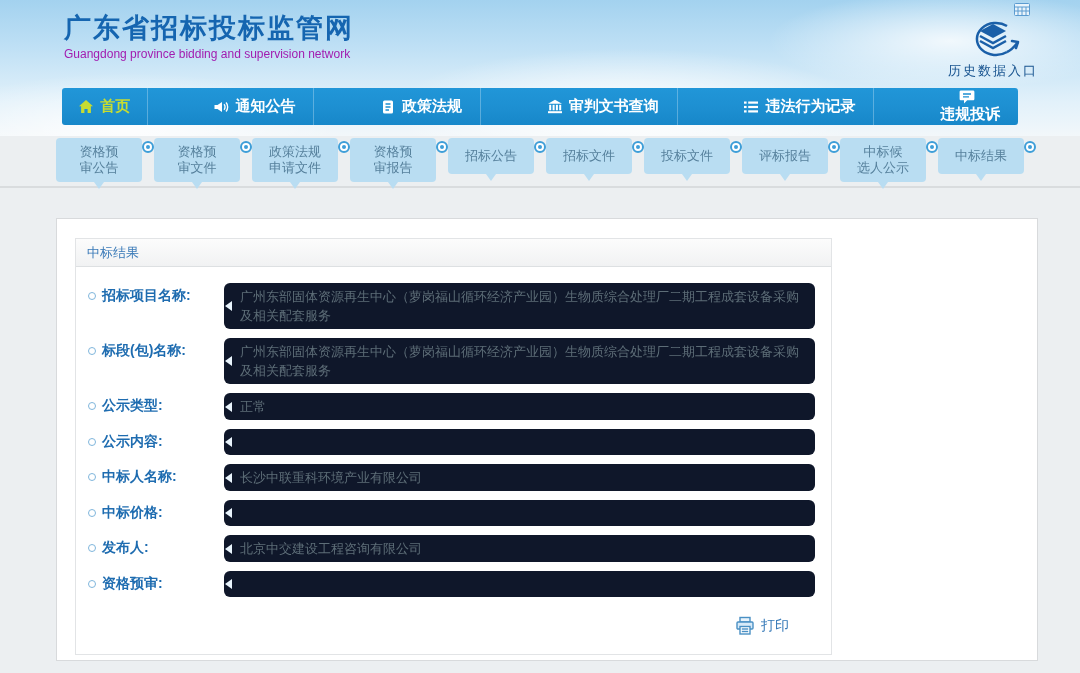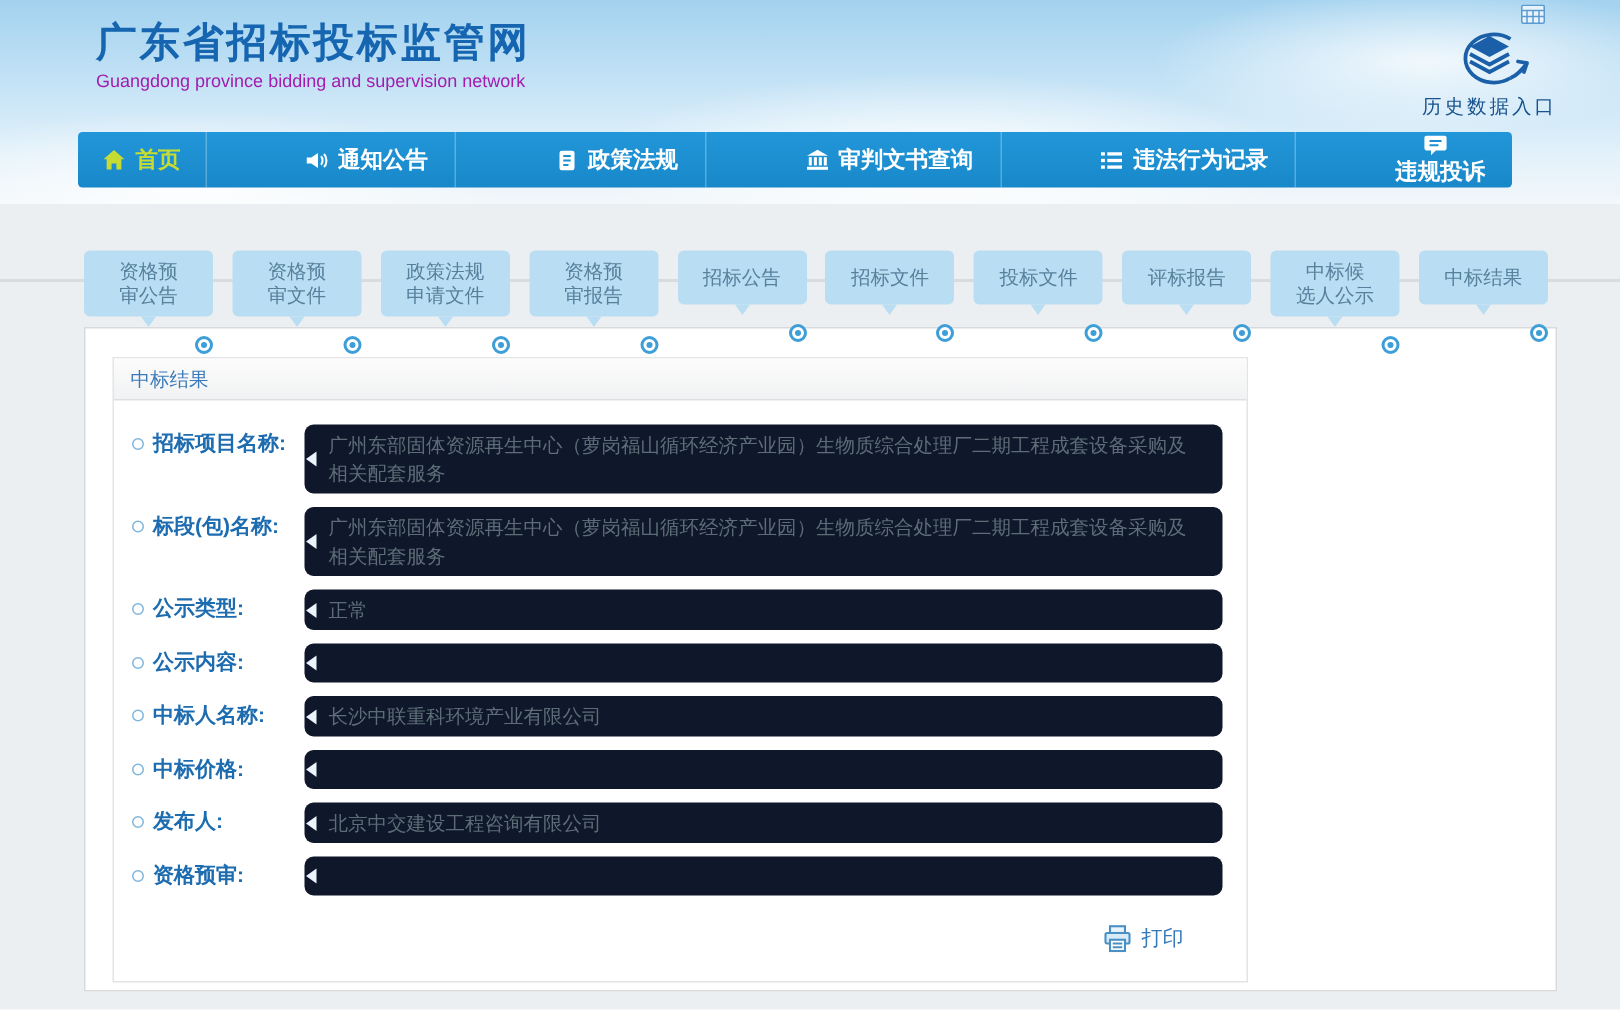--- a/index.html
+++ b/index.html
@@ -20,37 +20,37 @@
   }
   .brand{position:absolute;left:64px;top:12px;}
   .brand-title{font-size:27px;font-weight:bold;color:#1565b0;letter-spacing:2px;line-height:32px;text-align:center;}
   .brand-sub{font-size:12px;color:#a21caf;margin-top:3px;}
   .mini-cal{position:absolute;left:1014px;top:3px;width:16px;height:13px;color:#5b9bd0;}
   .history{position:absolute;left:938px;top:18px;width:110px;text-align:center;cursor:pointer;}
   .history-icon{display:block;margin:0 auto;width:62px;height:42px;color:#1a5fa8;}
   .history-label{font-size:13px;color:#17538f;letter-spacing:2px;margin-top:2px;white-space:nowrap;}
   
   .nav{
-    position:absolute;left:52px;top:88px;width:956px;height:37px;
+    position:absolute;left:62px;top:88px;width:956px;height:37px;
     background:linear-gradient(180deg,#2196d8 0%,#1d8fd1 55%,#1787c9 100%);
     border-radius:3px;display:flex;align-items:stretch;gap:48px;
   }
   .nav-item{
     flex:1 1 auto;display:flex;align-items:center;justify-content:center;
     color:#ffffff;font-size:15px;font-weight:bold;cursor:pointer;
     border-right:1px solid rgba(255,255,255,.28);white-space:nowrap;padding:0 10px;
   }
   .nav-item:last-child{border-right:none;flex-direction:column;}
   .nav-item.active{color:#c6dc32;flex-grow:.8;}
   .nav-item .nicon{display:inline-flex;width:16px;height:16px;margin-right:6px;}
   .nav-item .nicon svg{width:16px;height:16px;}
   
   .steps-line{position:absolute;left:0;top:186px;width:1080px;height:2px;background:#d9dcde;}
   .steps{position:absolute;left:56px;top:138px;width:976px;display:flex;justify-content:space-between;}
-  .step{display:flex;flex-direction:column;align-items:flex-end;cursor:pointer;margin-top:29px;}
+  .step{display:flex;flex-direction:row;align-items:flex-start;cursor:pointer;}
   .bubble{
     min-width:72px;max-width:92px;min-height:24px;padding:6px 7px;
     background:#b9ddf2;border-radius:4px;color:#56809c;font-size:13px;
     display:flex;align-items:center;justify-content:center;text-align:center;
     white-space:pre-line;line-height:16px;position:relative;
   }
   .bubble::after{
     content:"";position:absolute;left:50%;bottom:-7px;margin-left:-5px;
     border-left:5px solid transparent;border-right:5px solid transparent;
     border-top:7px solid #b9ddf2;
@@ -70,21 +70,21 @@
     position:absolute;left:18px;top:19px;width:757px;
     border:1px solid #e2e4e6;background:#fff;box-sizing:border-box;
   }
   .panel-header{
     height:27px;line-height:27px;padding-left:11px;
     background:linear-gradient(180deg,#fcfcfc,#f1f2f3);
     border-bottom:1px solid #dde0e2;
     color:#3a7ab8;font-size:13px;
   }
   .form{padding:16px 0 10px 0;}
-  .row{display:flex;align-items:flex-start;margin-bottom:9px;}
+  .row{display:flex;align-items:flex-start;margin-bottom:9px;gap:21px;}
   .flabel{
     width:112px;margin-left:12px;flex:0 0 auto;display:flex;align-items:center;
     color:#1e6cb0;font-size:14px;font-weight:bold;padding-top:4px;white-space:nowrap;
   }
   .bullet{
     width:6px;height:6px;border:1px solid #7fb6dc;border-radius:50%;
     display:inline-block;margin-right:6px;flex:0 0 auto;background:#fff;
   }
   .fvalue{
     flex:1 1 auto;margin-left:3px;margin-right:16px;position:relative;

